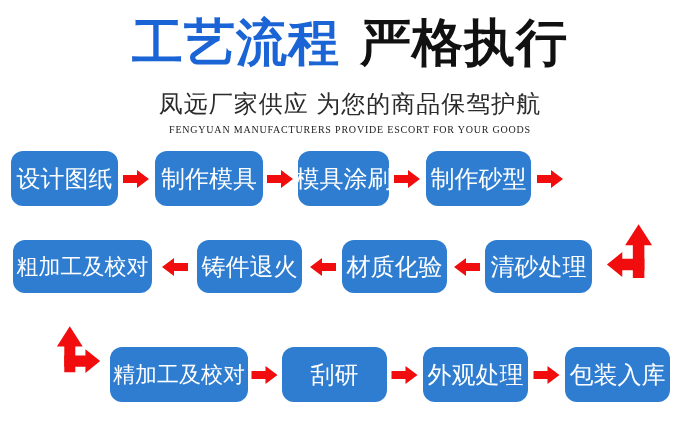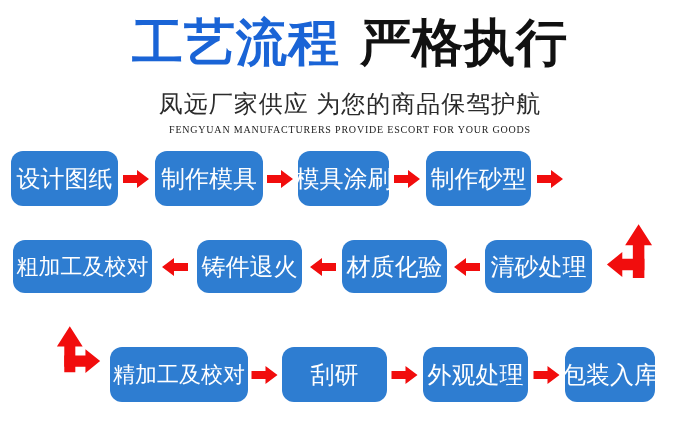--- a/index.html
+++ b/index.html
@@ -121,16 +121,16 @@
       <svg width="28" height="22" viewBox="0 0 27 22">
           <polygon class="red" points="0,7 14,7 14,2 26,11 14,20 14,15 0,15"></polygon>
         </svg>
     </div>
     <div class="step" style="width:105px">外观处理</div>
     <div class="arrow-wrap" style="width:37px">
       <svg width="28" height="22" viewBox="0 0 27 22">
           <polygon class="red" points="0,7 14,7 14,2 26,11 14,20 14,15 0,15"></polygon>
         </svg>
     </div>
-    <div class="step" style="width:90px">包装入库</div>
+    <div class="step" style="width:105px">包装入库</div>
   </div>
 
 </div>
 
 </body></html>

